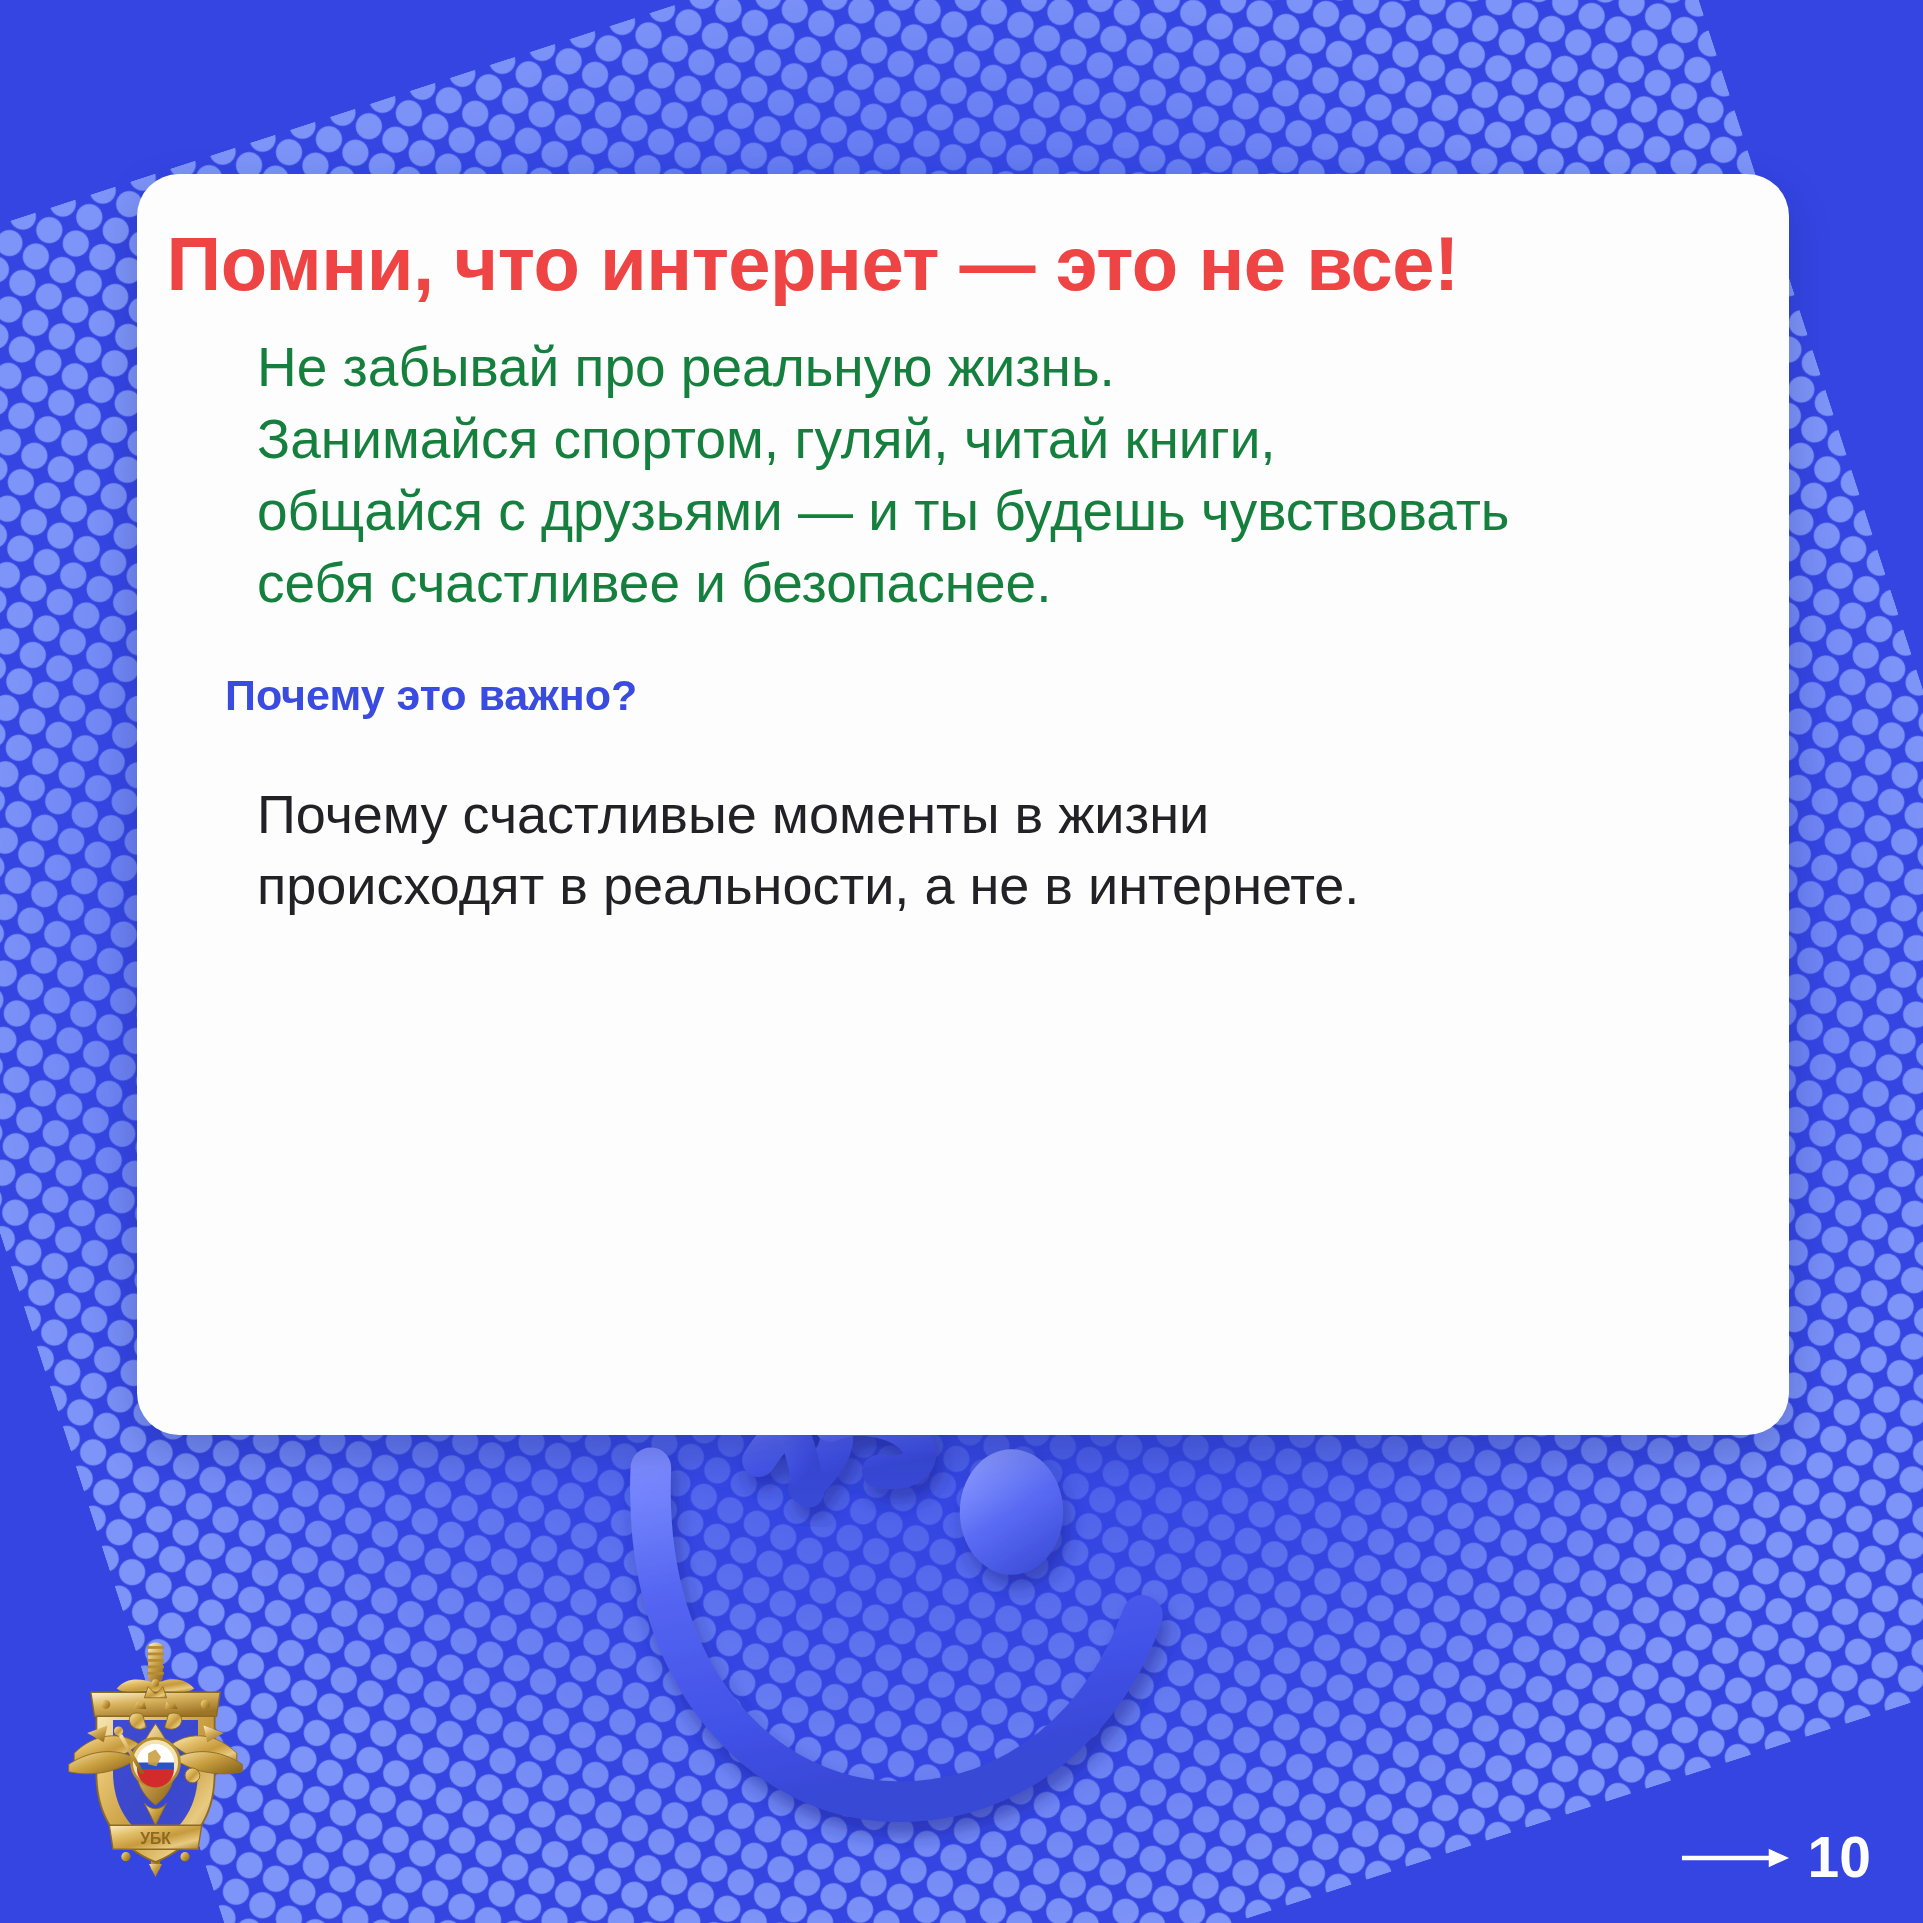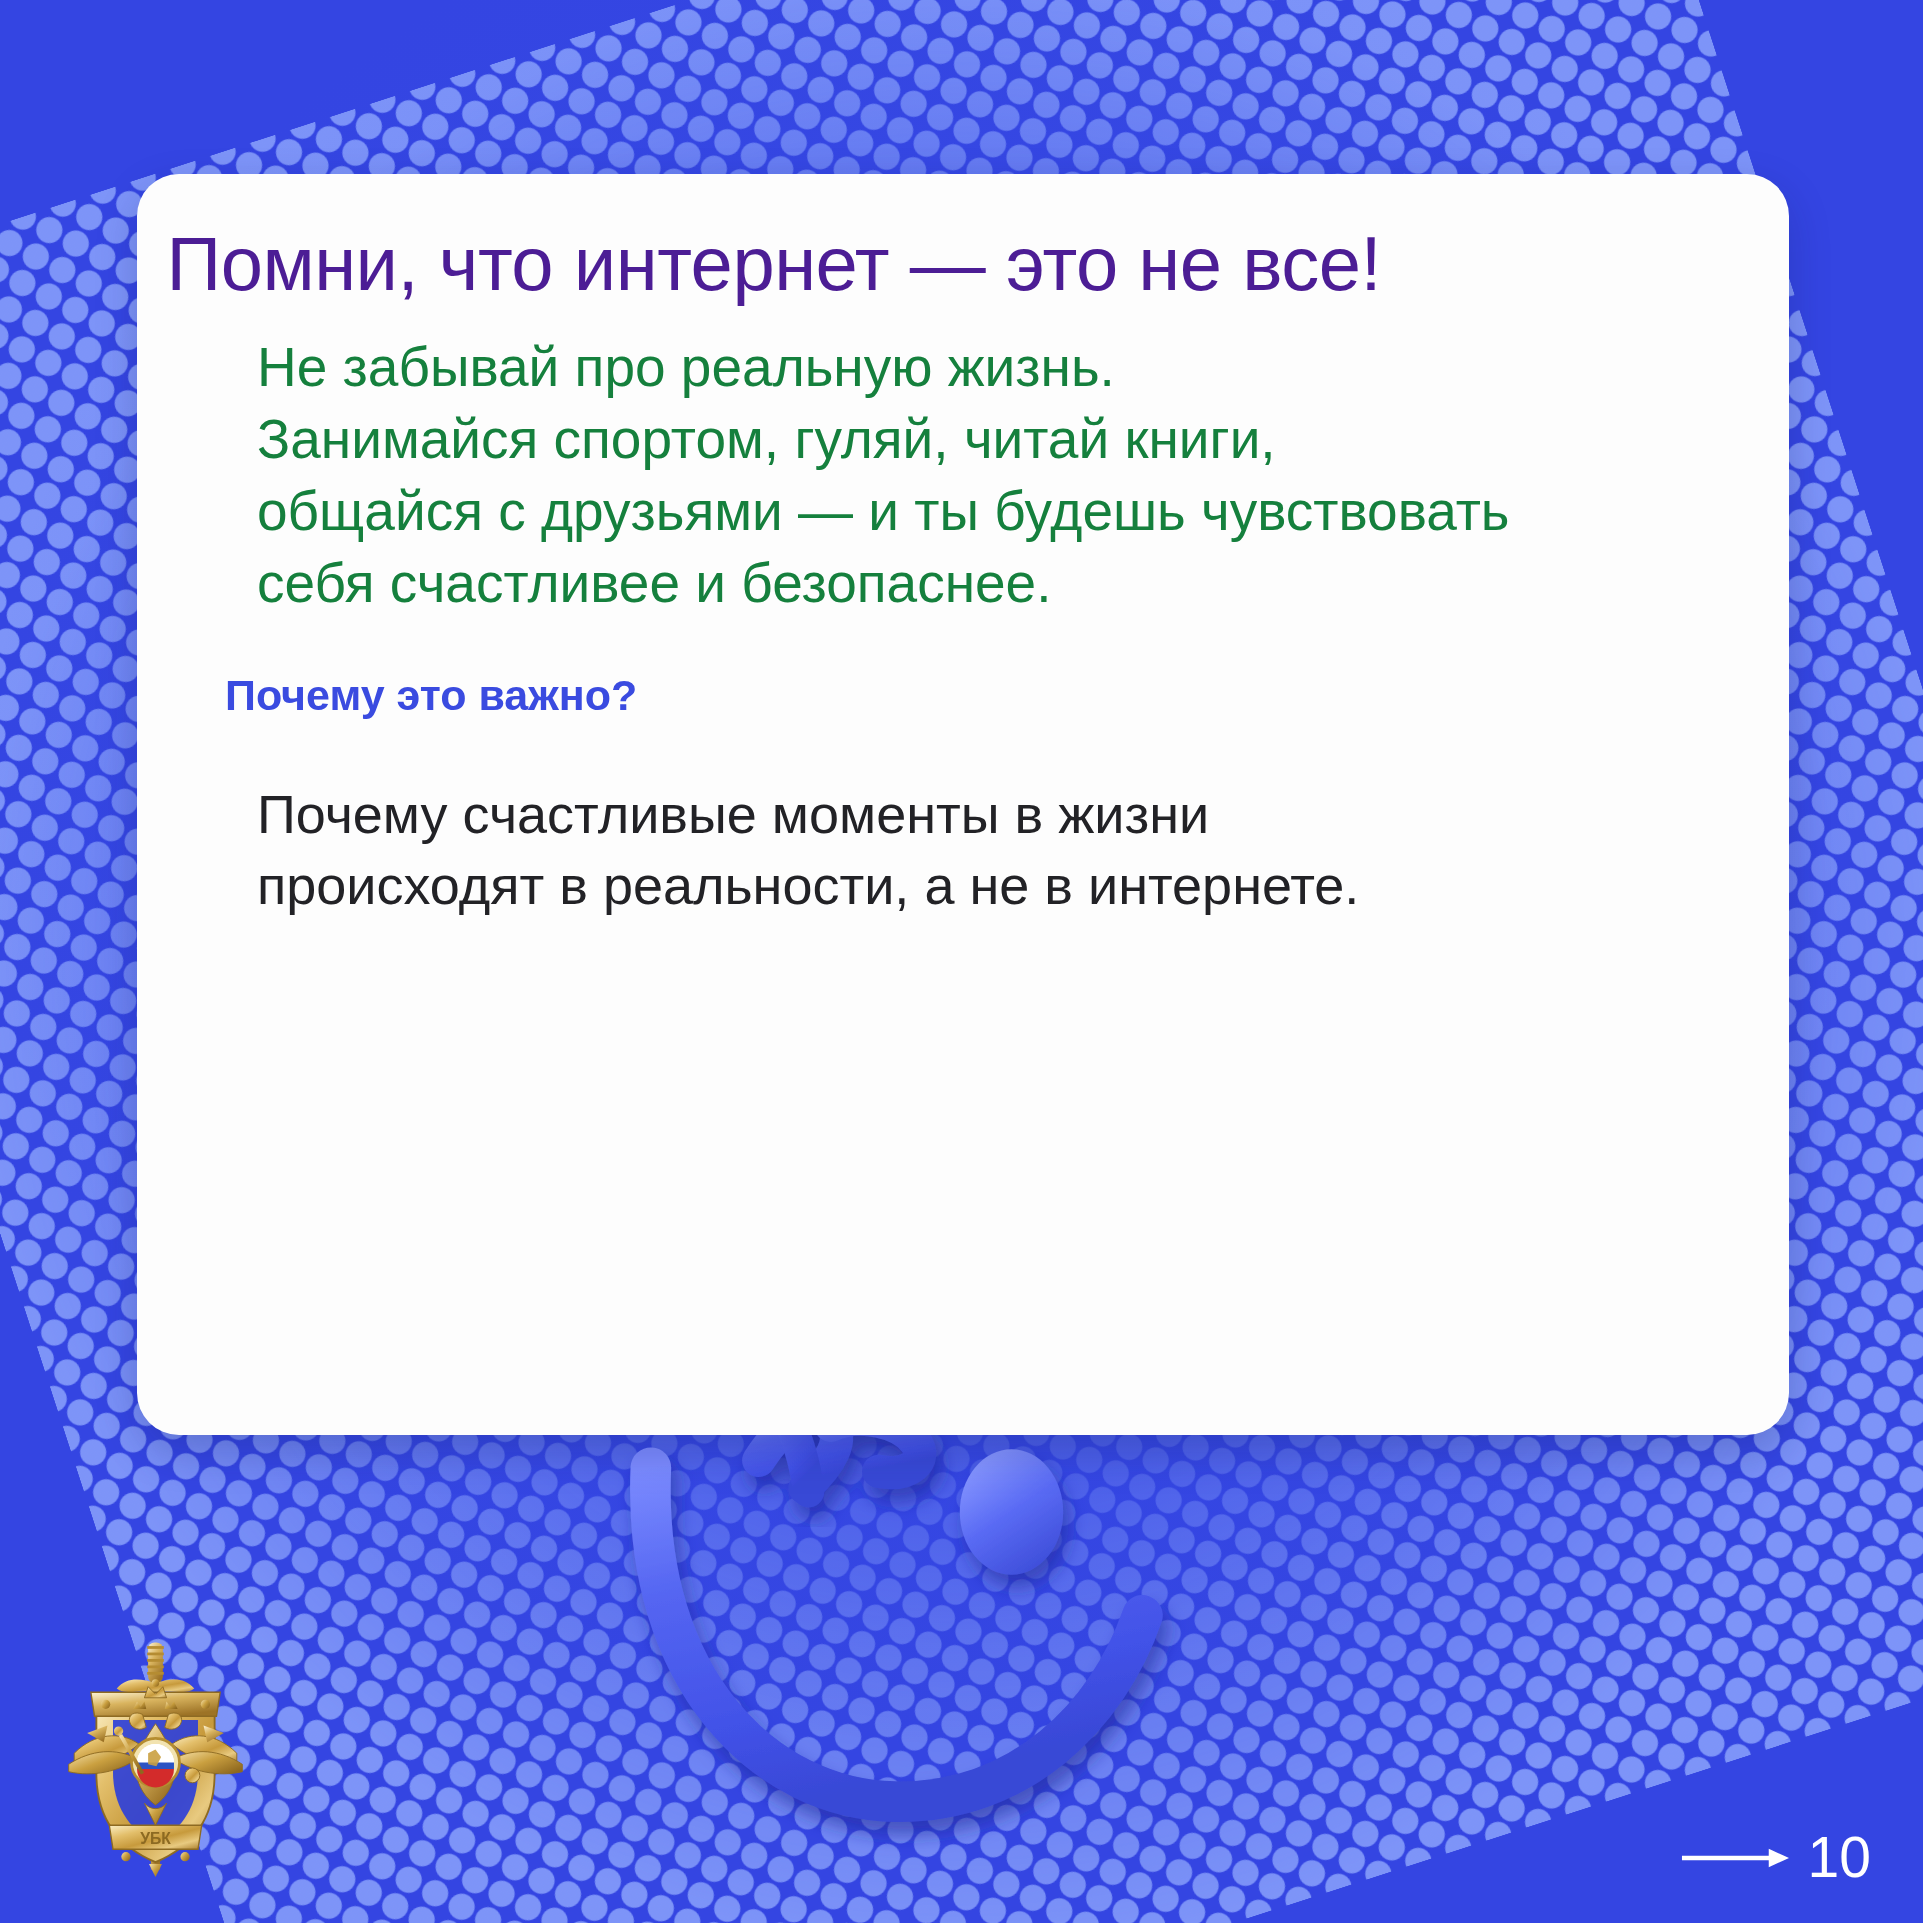--- a/index.html
+++ b/index.html
@@ -67,23 +67,23 @@
     box-shadow: 0 16.6px 41px rgba(18,26,90,0.22);
     box-sizing: border-box;
   }
 
   .title {
     position: absolute;
     left: 29.5px;
     top: 52px;
     width: 1597px;
     font-size: 76px;
-    font-weight: normal;
+    font-weight: bold;
     letter-spacing: -0.5px;
-    color: #4c1d95;
+    color: #ef4444;
     line-height: 1.0;
     white-space: nowrap;
   }
 
   .body-text {
     position: absolute;
     left: 120px;
     top: 157px;
     width: 1477px;
     font-size: 55px;
@@ -131,21 +131,21 @@
     display: flex;
     align-items: center;
     gap: 16.6px;
   }
   .page-arrow {
     display: block;
   }
   .page-number {
     font-size: 57px;
     color: #ffffff;
-    font-weight: normal;
+    font-weight: bold;
     line-height: 1;
     letter-spacing: 0px;
   }
 </style>
 </head>
 <body>
 
 <div id="slide">
 
   <div class="bg-base"></div>

